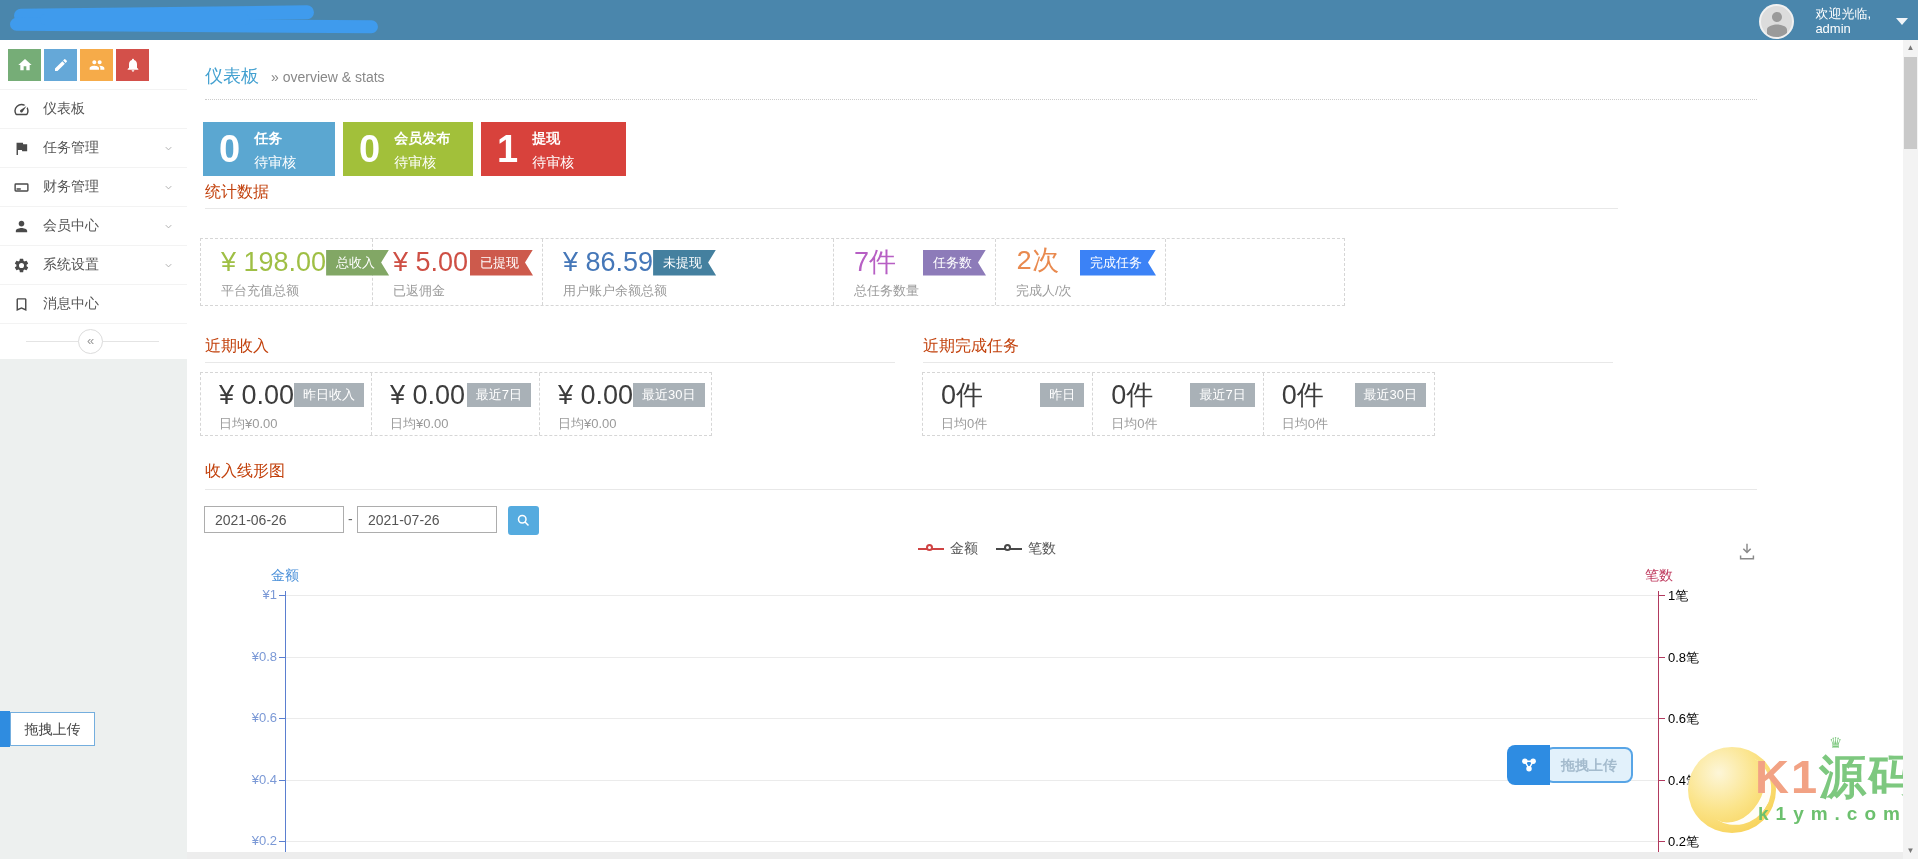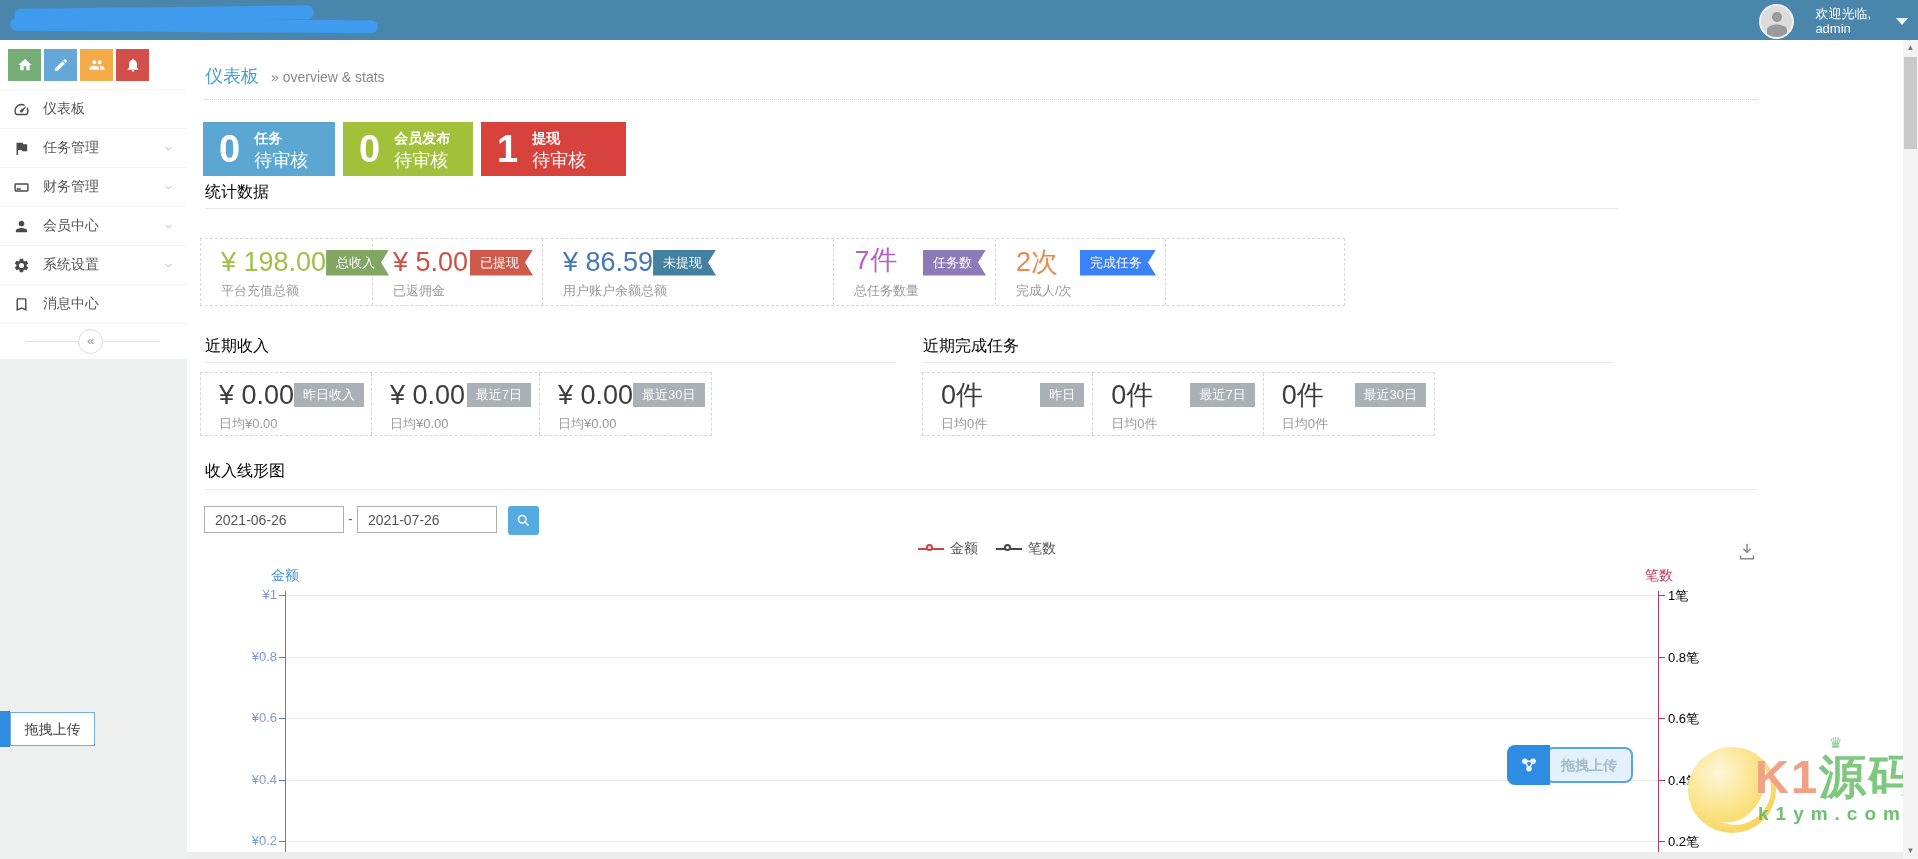--- a/index.html
+++ b/index.html
@@ -43,23 +43,23 @@
   .bc-title { font-size:18px; color:#42a0d0; }
   .bc-path { font-size:14px; color:#888; margin-left:12px; }
   .dotline { position:absolute; left:18px; top:59px; width:1552px; border-top:1px dotted #ccc; }
 
   .summary { position:absolute; left:16px; top:82px; display:flex; gap:8px; }
   .sbox { height:54px; color:#fff; display:flex; cursor:pointer; }
   .sbox:nth-child(1){ width:132px; } .sbox:nth-child(2){ width:130px; } .sbox:nth-child(3){ width:145px; }
   .sbox .num { font-size:38px; font-weight:bold; margin-left:16px; line-height:54px; }
   .sbox .lines { margin-left:14px; margin-top:8px; }
   .sbox .l1 { font-size:14px; font-weight:bold; }
-  .sbox .l2 { font-size:18px; margin-top:0; }
-
-  .section-title { position:absolute; font-size:16px; color:#000000; }
+  .sbox .l2 { font-size:14px; margin-top:6px; }
+
+  .section-title { position:absolute; font-size:16px; color:#c2410c; }
   .hr { position:absolute; border-top:1px solid #e8e8e8; }
 
   .panel { position:absolute; border:1px dashed #d6d6d6; display:flex; }
   .stats-panel { left:13px; top:198px; width:1145px; height:68px; }
   .scell { border-right:1px dashed #d6d6d6; padding:9px 9px 0 20px; }
   .scell:nth-child(1){ width:172px; } .scell:nth-child(2){ width:170px; }
   .scell:nth-child(3){ width:291px; padding-right:121px; } .scell:nth-child(4){ width:162px; }
   .scell:nth-child(5){ width:170px; } .scell:nth-child(6){ width:180px; padding-right:10px; border-right:none; }
   .vrow { display:flex; align-items:center; }
   .sval { font-size:27px; line-height:29px; white-space:nowrap; }
@@ -272,28 +272,28 @@
     </div>
     <div class="scell">
       <div class="vrow">
           <span class="sval" style="color: rgb(69, 119, 184);">¥ 86.59</span>
         <span class="ribbon" style="background: rgb(68, 128, 159);">未提现</span>
         </div>
       <div class="ssub">用户账户余额总额</div>
     </div>
     <div class="scell">
       <div class="vrow">
-          <span class="sval" style="color: rgb(183, 95, 196); font-family: Liberation Mono, monospace;">7件</span>
+          <span class="sval" style="color: rgb(183, 95, 196);">7件</span>
         <span class="ribbon" style="background: rgb(141, 123, 185);">任务数</span>
         </div>
       <div class="ssub">总任务数量</div>
     </div>
     <div class="scell">
       <div class="vrow">
-          <span class="sval" style="color: rgb(233, 138, 79);">2次</span>
+          <span class="sval" style="color: rgb(233, 138, 79); font-family: Liberation Mono, monospace;">2次</span>
         <span class="ribbon" style="background: #3b82f6;">完成任务</span>
         </div>
       <div class="ssub">完成人/次</div>
     </div>
   </div>
 
   <div class="section-title" style="left:18px; top:296px;">近期收入</div>
   <div class="hr" style="left:18px; top:322px; width:690px;"></div>
   <div class="panel income-panel">
     <div class="icell">

